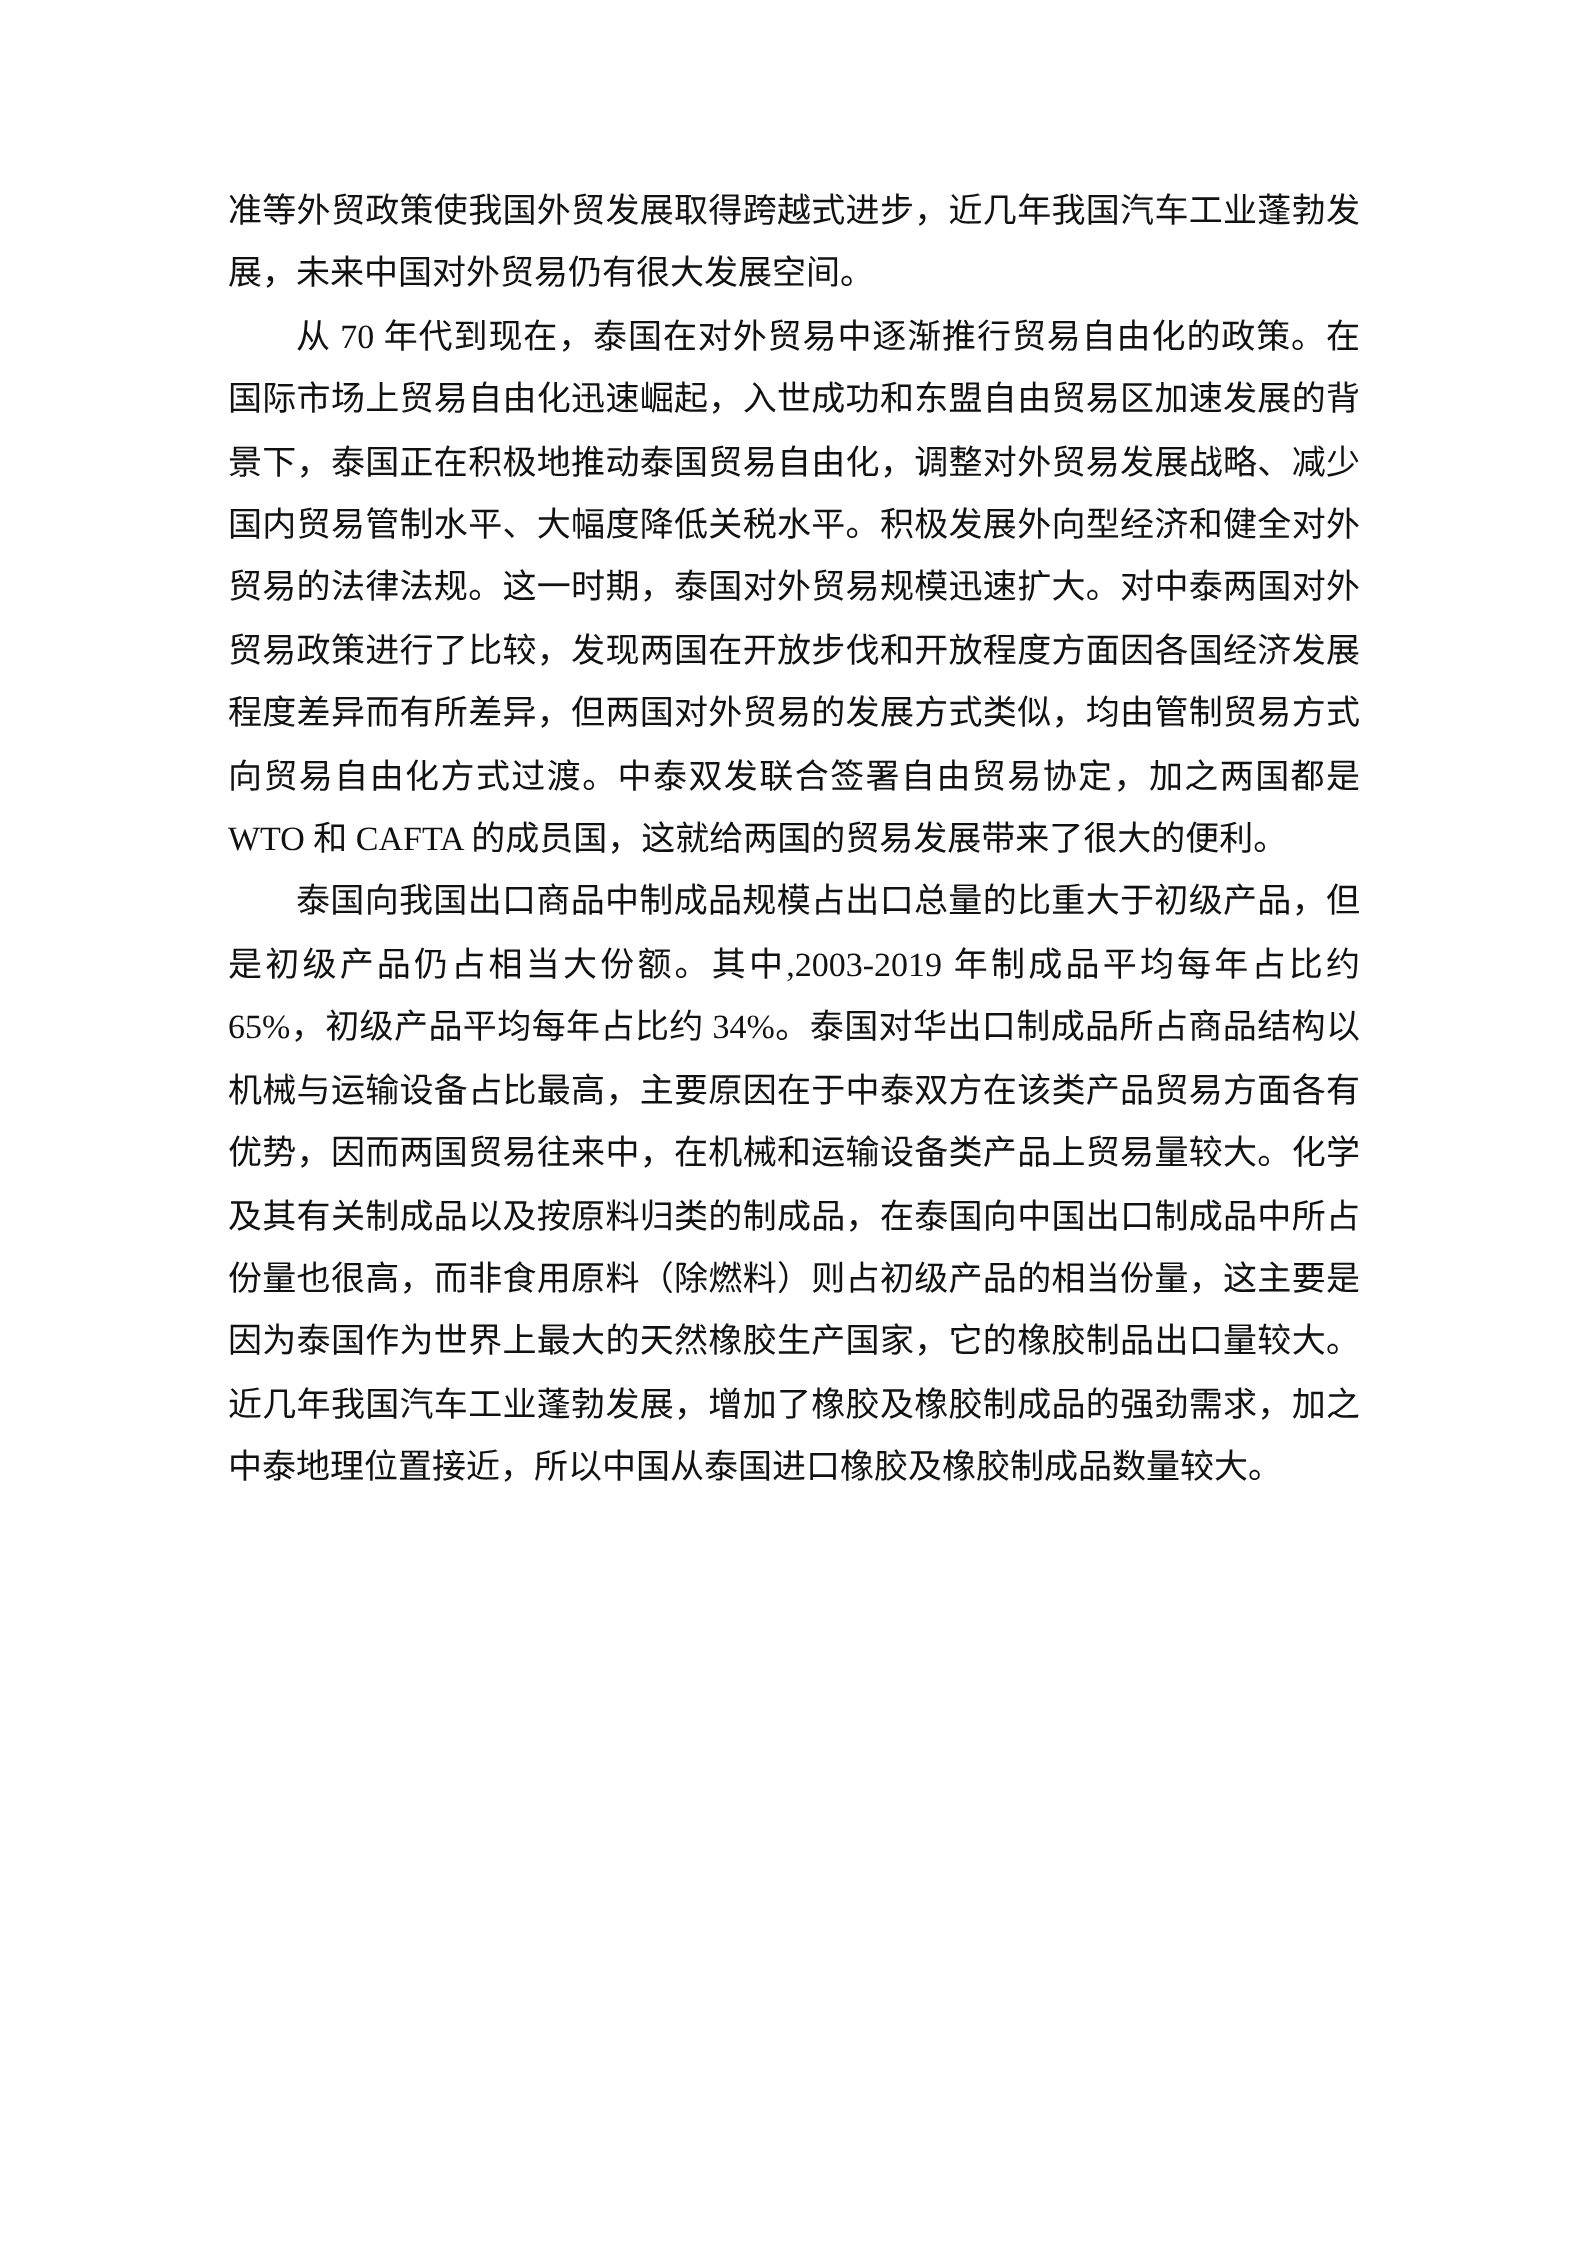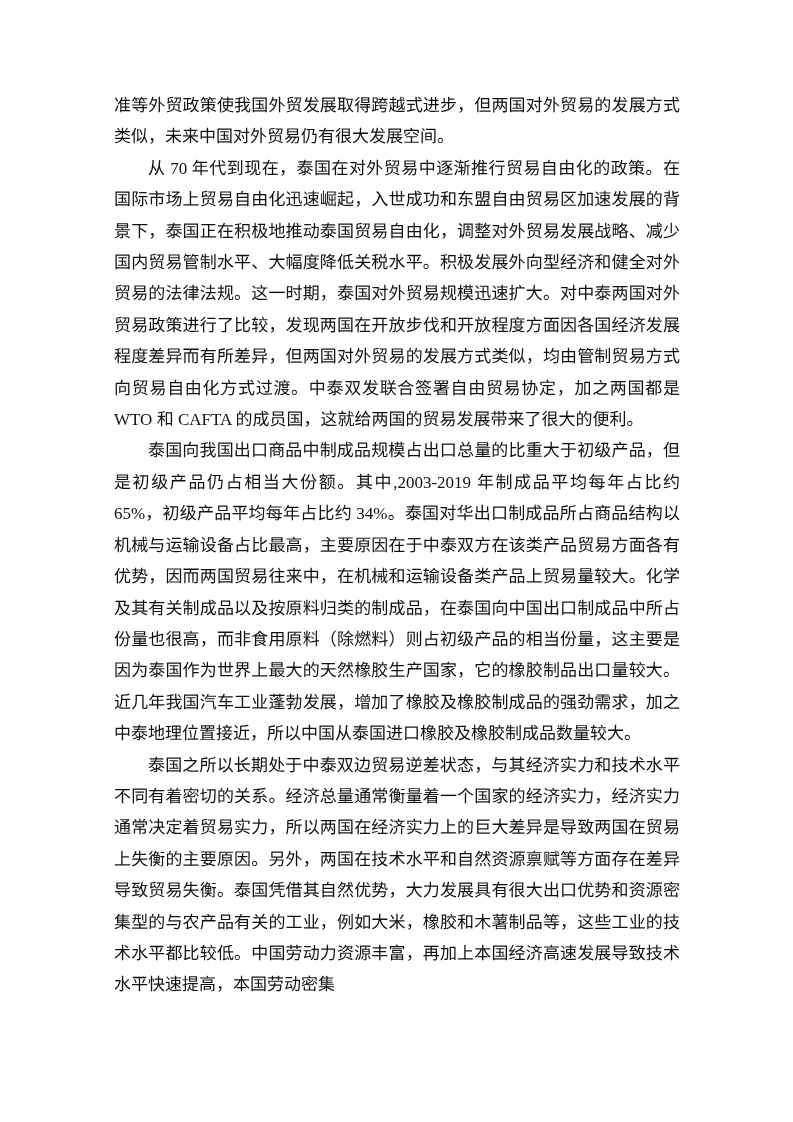--- a/index.html
+++ b/index.html
@@ -43,18 +43,17 @@
     line-height: 31.4px;
     text-indent: 2em;
     color: #111111;
   }
 </style>
 </head>
 <body>
 
 <div class="page">
   <div class="content">
-    <p class="para no-indent">准等外贸政策使我国外贸发展取得跨越式进步，但两国对外贸易的发展方式类似，未来中国对外贸易仍有很大发展空间。</p>
+    <p class="para no-indent">准等外贸政策使我国外贸发展取得跨越式进步，近几年我国汽车工业蓬勃发展，未来中国对外贸易仍有很大发展空间。</p>
     <p class="para">从 70 年代到现在，泰国在对外贸易中逐渐推行贸易自由化的政策。在国际市场上贸易自由化迅速崛起，入世成功和东盟自由贸易区加速发展的背景下，泰国正在积极地推动泰国贸易自由化，调整对外贸易发展战略、减少国内贸易管制水平、大幅度降低关税水平。积极发展外向型经济和健全对外贸易的法律法规。这一时期，泰国对外贸易规模迅速扩大。对中泰两国对外贸易政策进行了比较，发现两国在开放步伐和开放程度方面因各国经济发展程度差异而有所差异，但两国对外贸易的发展方式类似，均由管制贸易方式向贸易自由化方式过渡。中泰双发联合签署自由贸易协定，加之两国都是 WTO 和 CAFTA 的成员国，这就给两国的贸易发展带来了很大的便利。</p>
     <p class="para">泰国向我国出口商品中制成品规模占出口总量的比重大于初级产品，但是初级产品仍占相当大份额。其中,2003-2019 年制成品平均每年占比约 65%，初级产品平均每年占比约 34%。泰国对华出口制成品所占商品结构以机械与运输设备占比最高，主要原因在于中泰双方在该类产品贸易方面各有优势，因而两国贸易往来中，在机械和运输设备类产品上贸易量较大。化学及其有关制成品以及按原料归类的制成品，在泰国向中国出口制成品中所占份量也很高，而非食用原料（除燃料）则占初级产品的相当份量，这主要是因为泰国作为世界上最大的天然橡胶生产国家，它的橡胶制品出口量较大。近几年我国汽车工业蓬勃发展，增加了橡胶及橡胶制成品的强劲需求，加之中泰地理位置接近，所以中国从泰国进口橡胶及橡胶制成品数量较大。</p>
-    <p class="para">泰国之所以长期处于中泰双边贸易逆差状态，与其经济实力和技术水平不同有着密切的关系。经济总量通常衡量着一个国家的经济实力，经济实力通常决定着贸易实力，所以两国在经济实力上的巨大差异是导致两国在贸易上失衡的主要原因。另外，两国在技术水平和自然资源禀赋等方面存在差异导致贸易失衡。泰国凭借其自然优势，大力发展具有很大出口优势和资源密集型的与农产品有关的工业，例如大米，橡胶和木薯制品等，这些工业的技术水平都比较低。中国劳动力资源丰富，再加上本国经济高速发展导致技术水平快速提高，本国劳动密集</p>
   </div>
 </div>
 
 </body></html>

